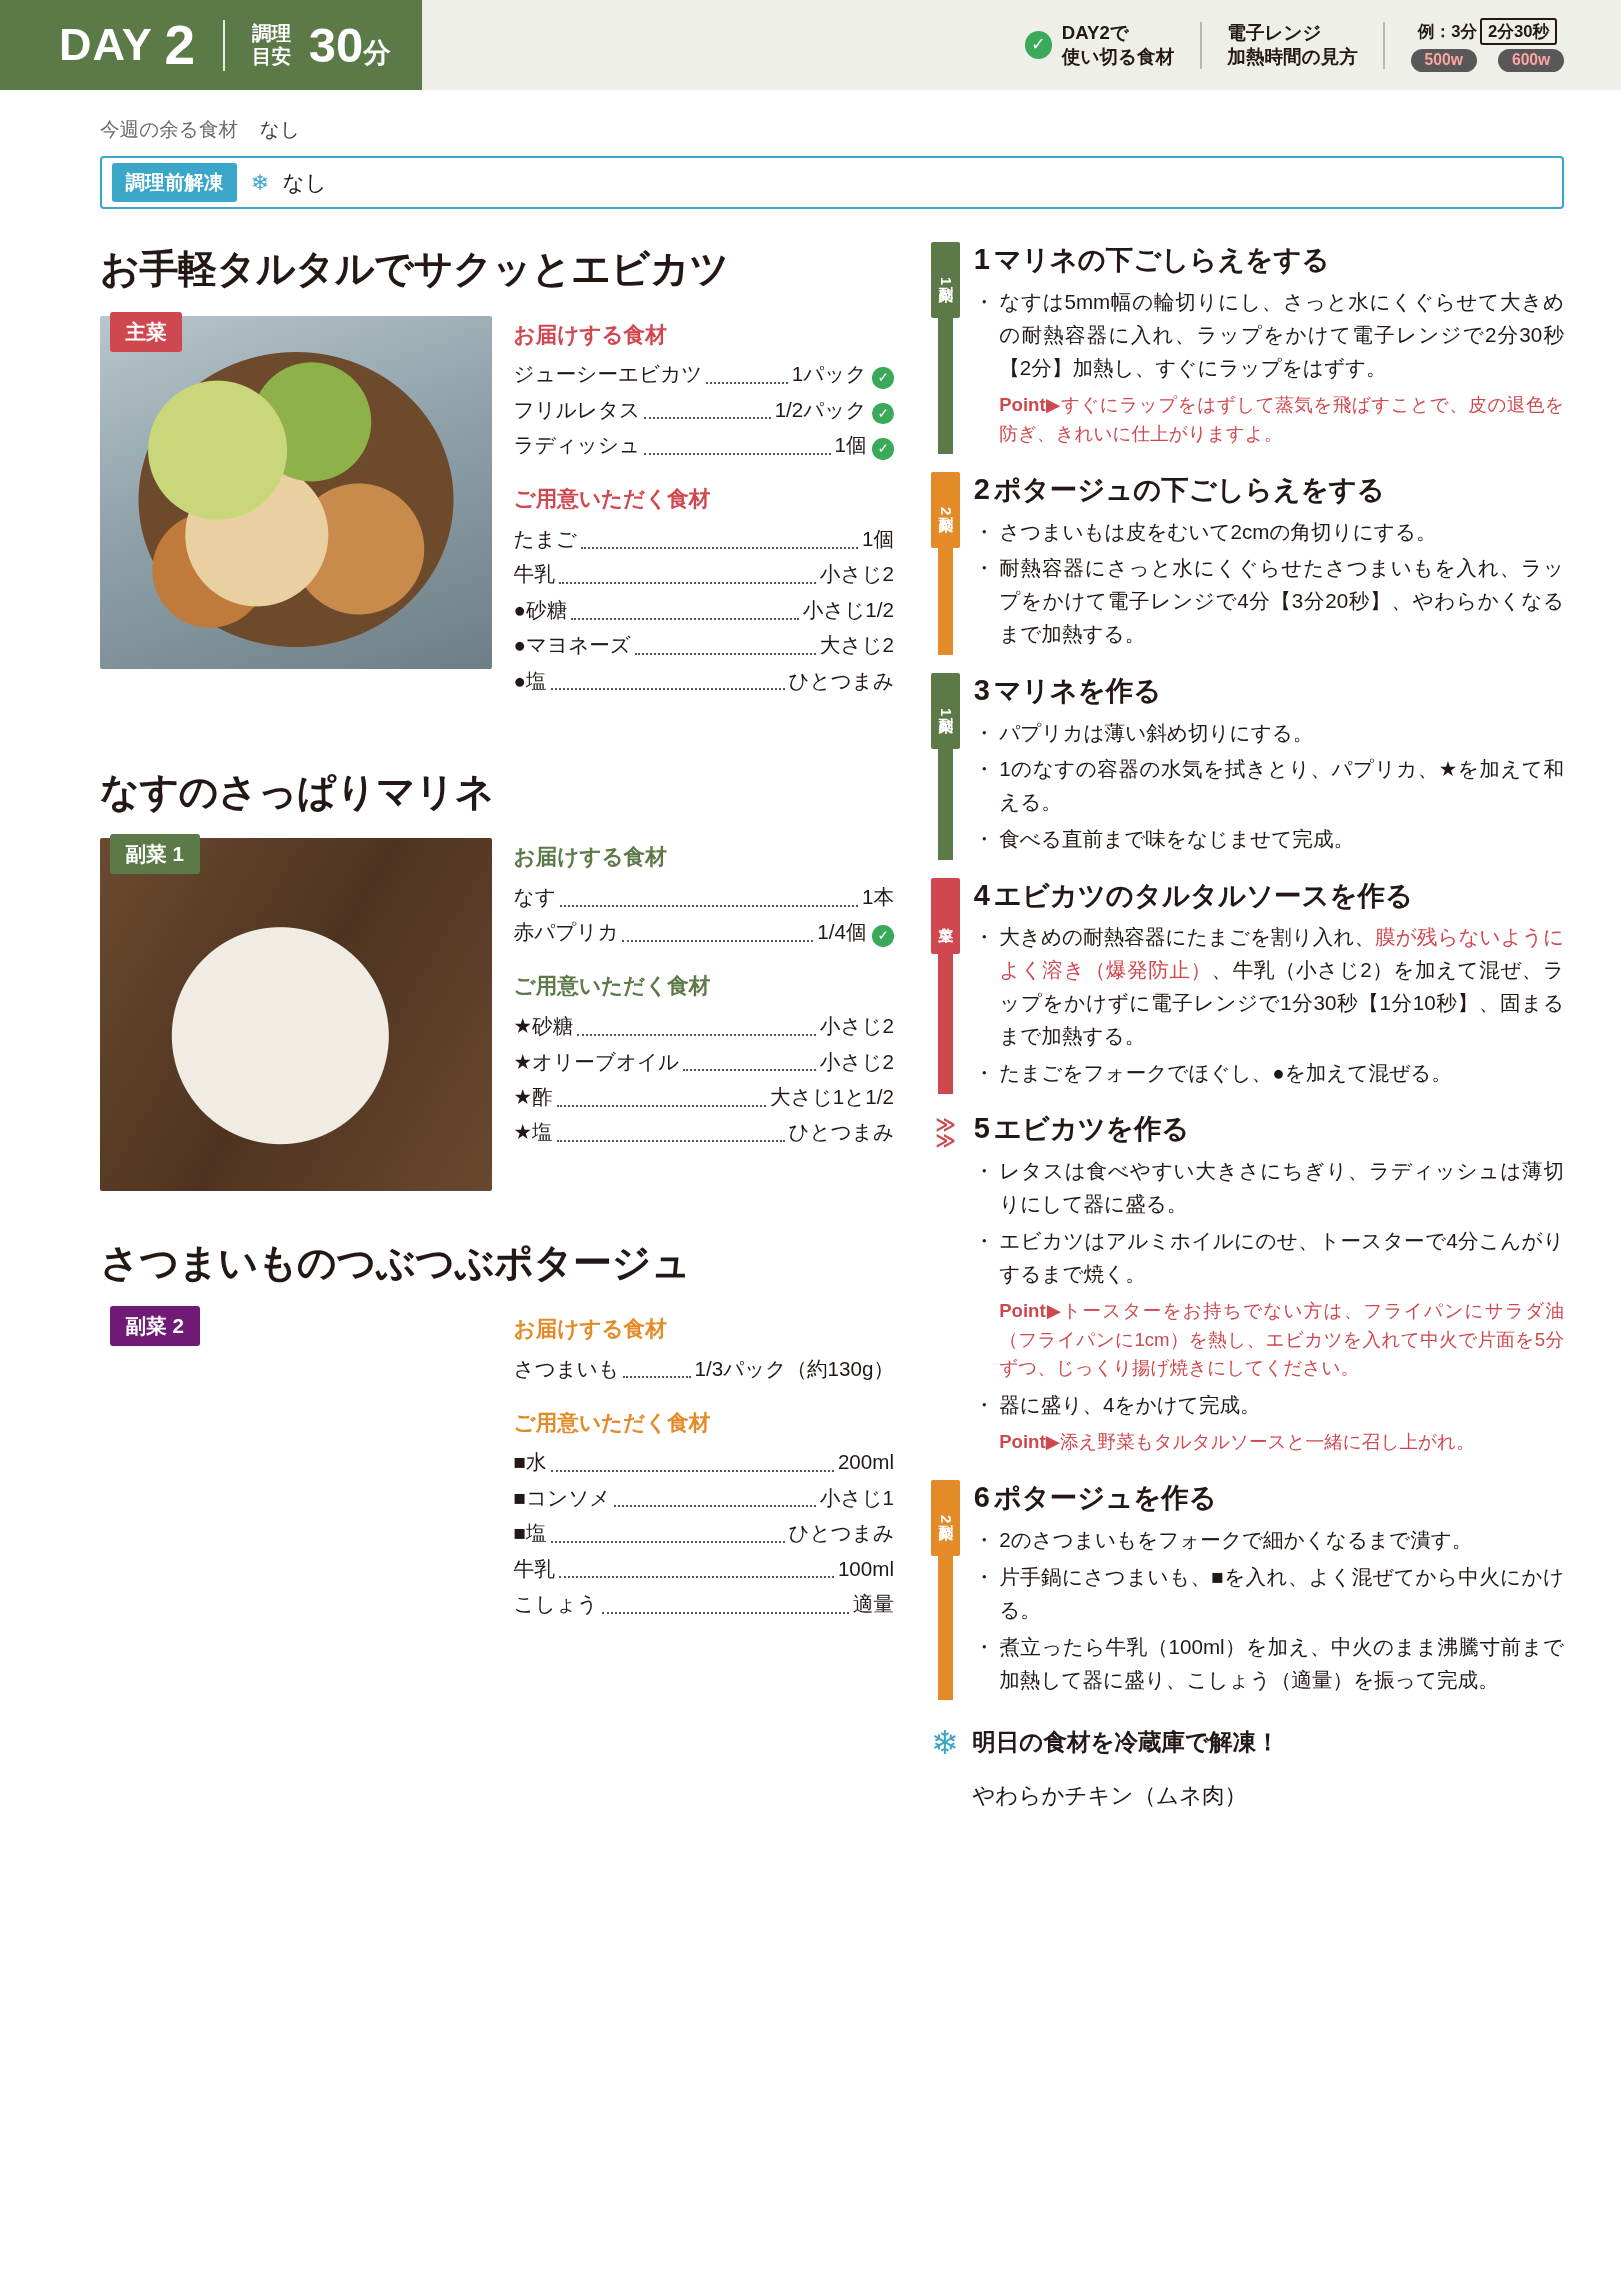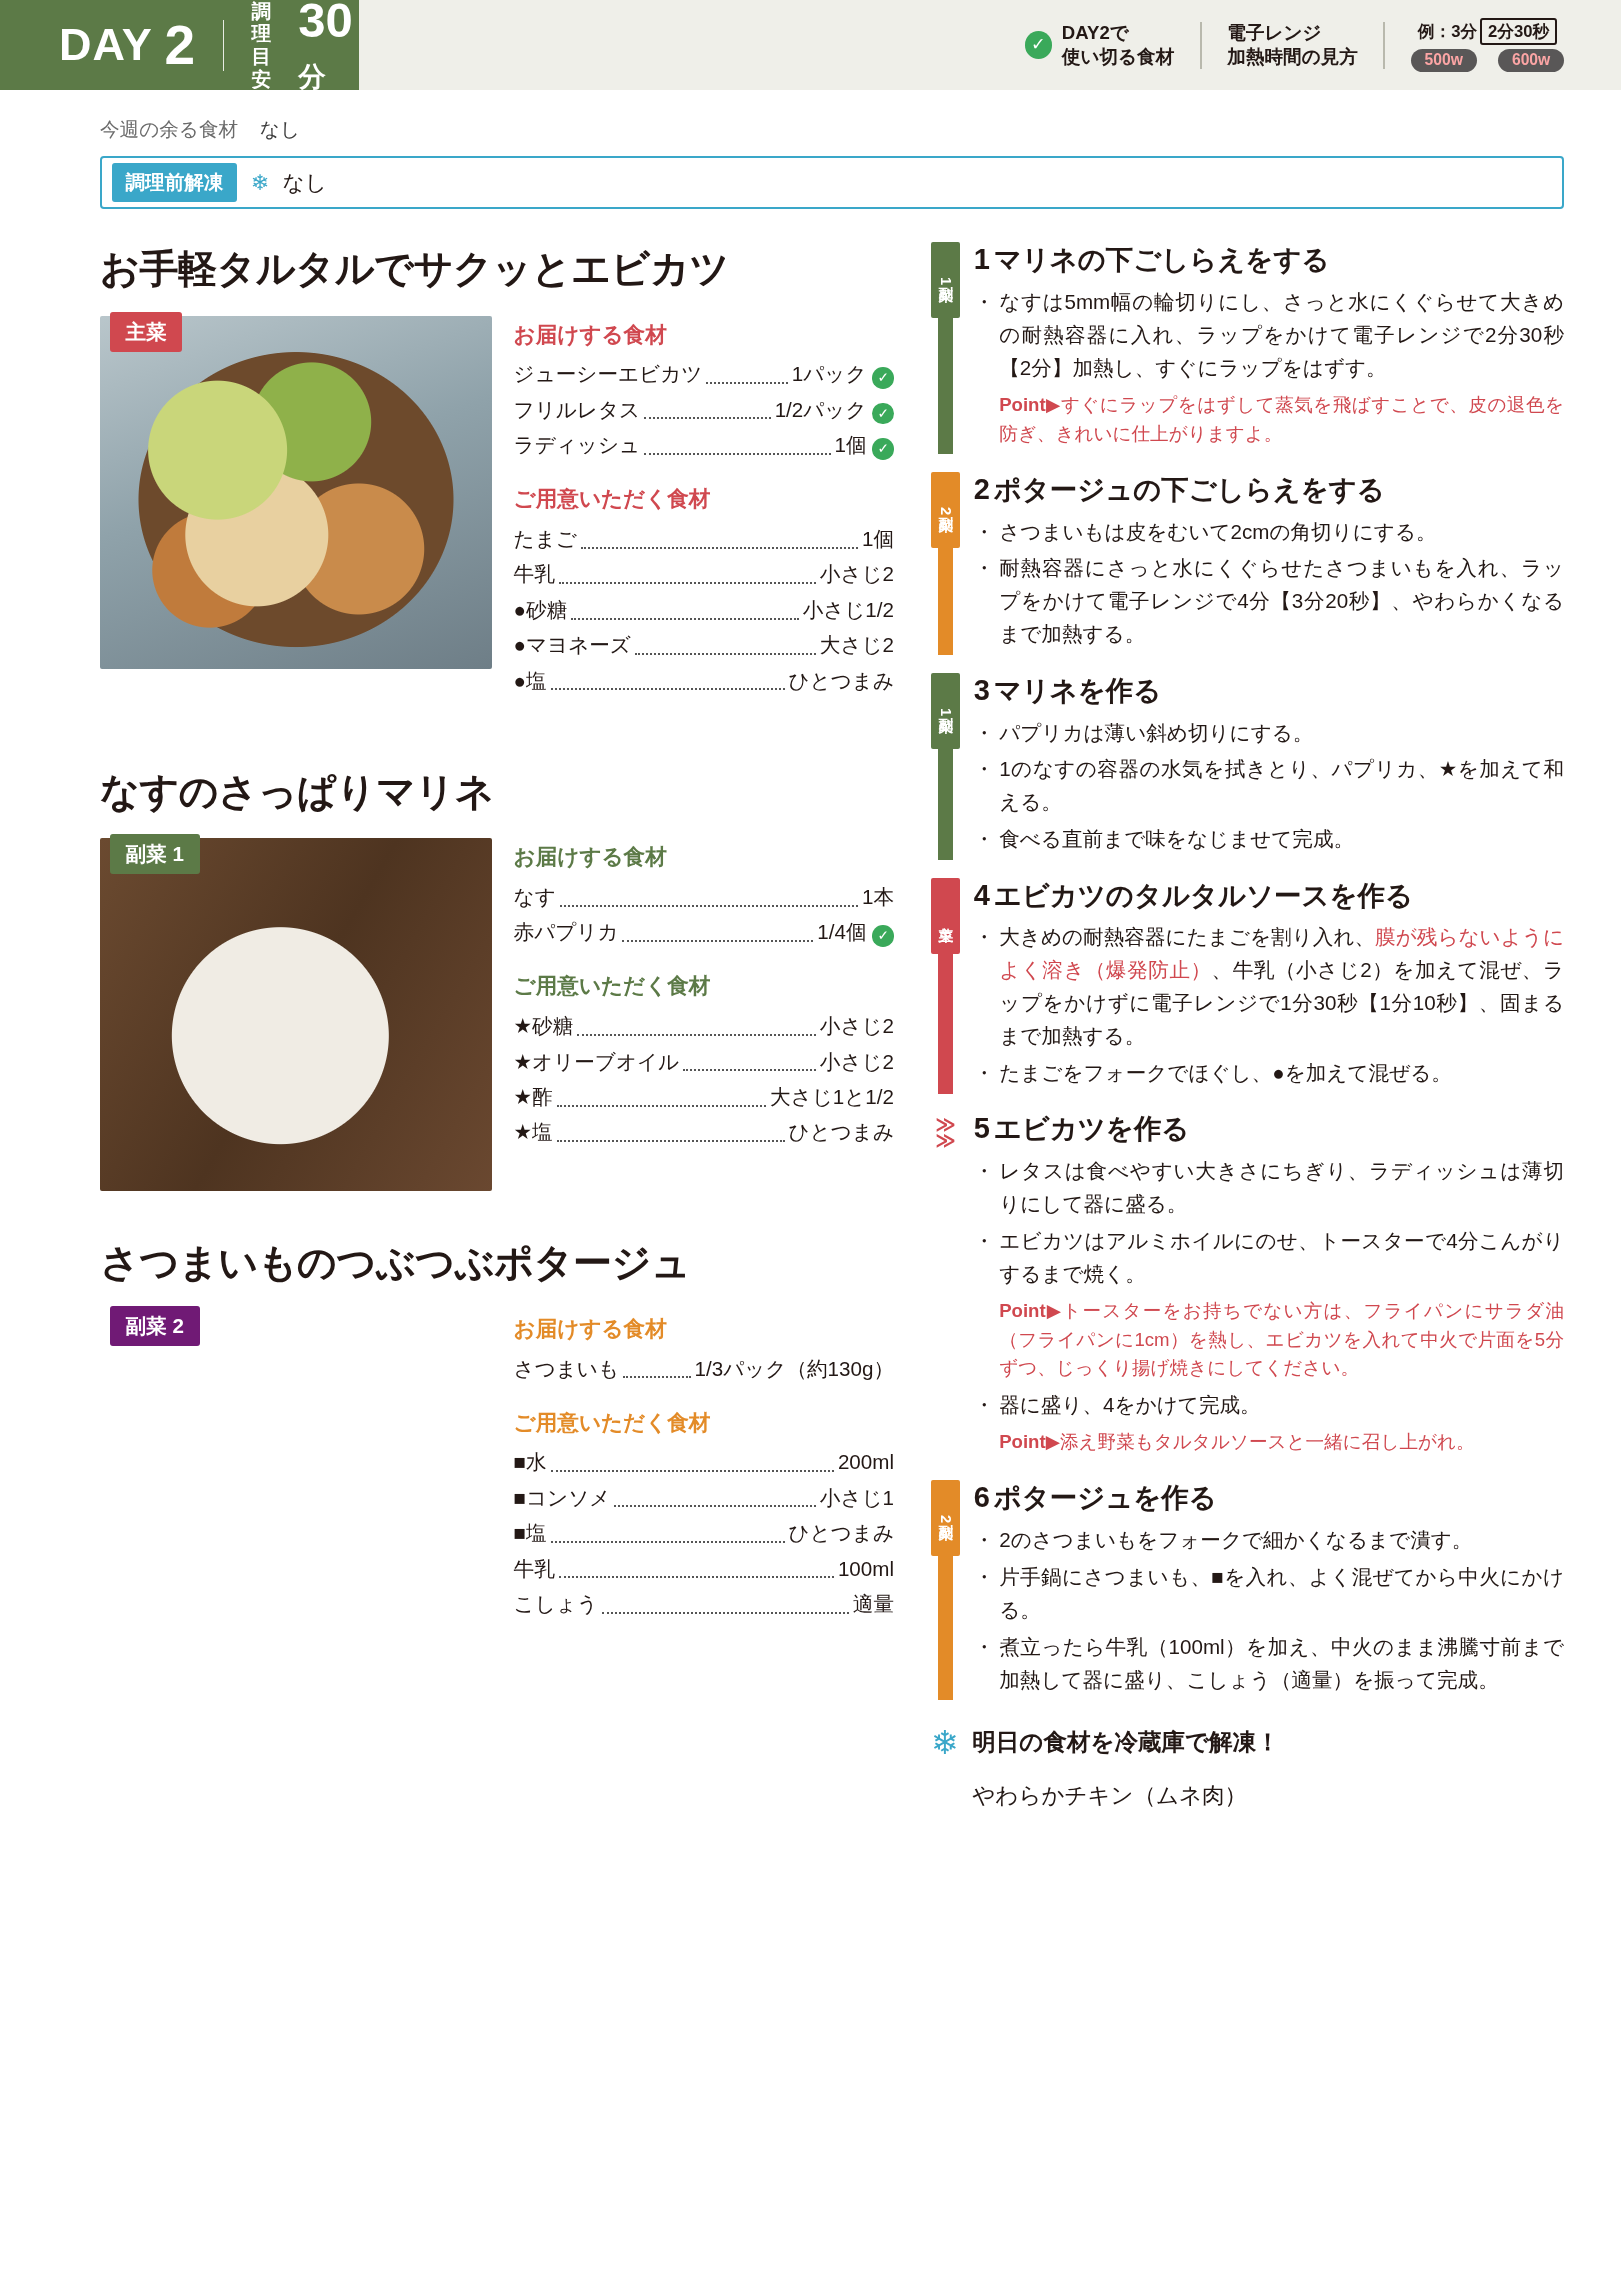--- a/index.html
+++ b/index.html
@@ -16,21 +16,21 @@
 
   
   .header {
     position: relative;
     height: 90px;
     background: #efefe9;
     display: flex;
     align-items: stretch;
   }
   .day-badge {
-    width: 359px;
+    width: 422px;
     background: #5c7a47;
     color: #ffffff;
     display: flex;
     align-items: center;
     padding-left: 59px;
     gap: 17.6px;
   }
   .day-badge .day-word {
     font-size: 45px;
     font-weight: bold;

